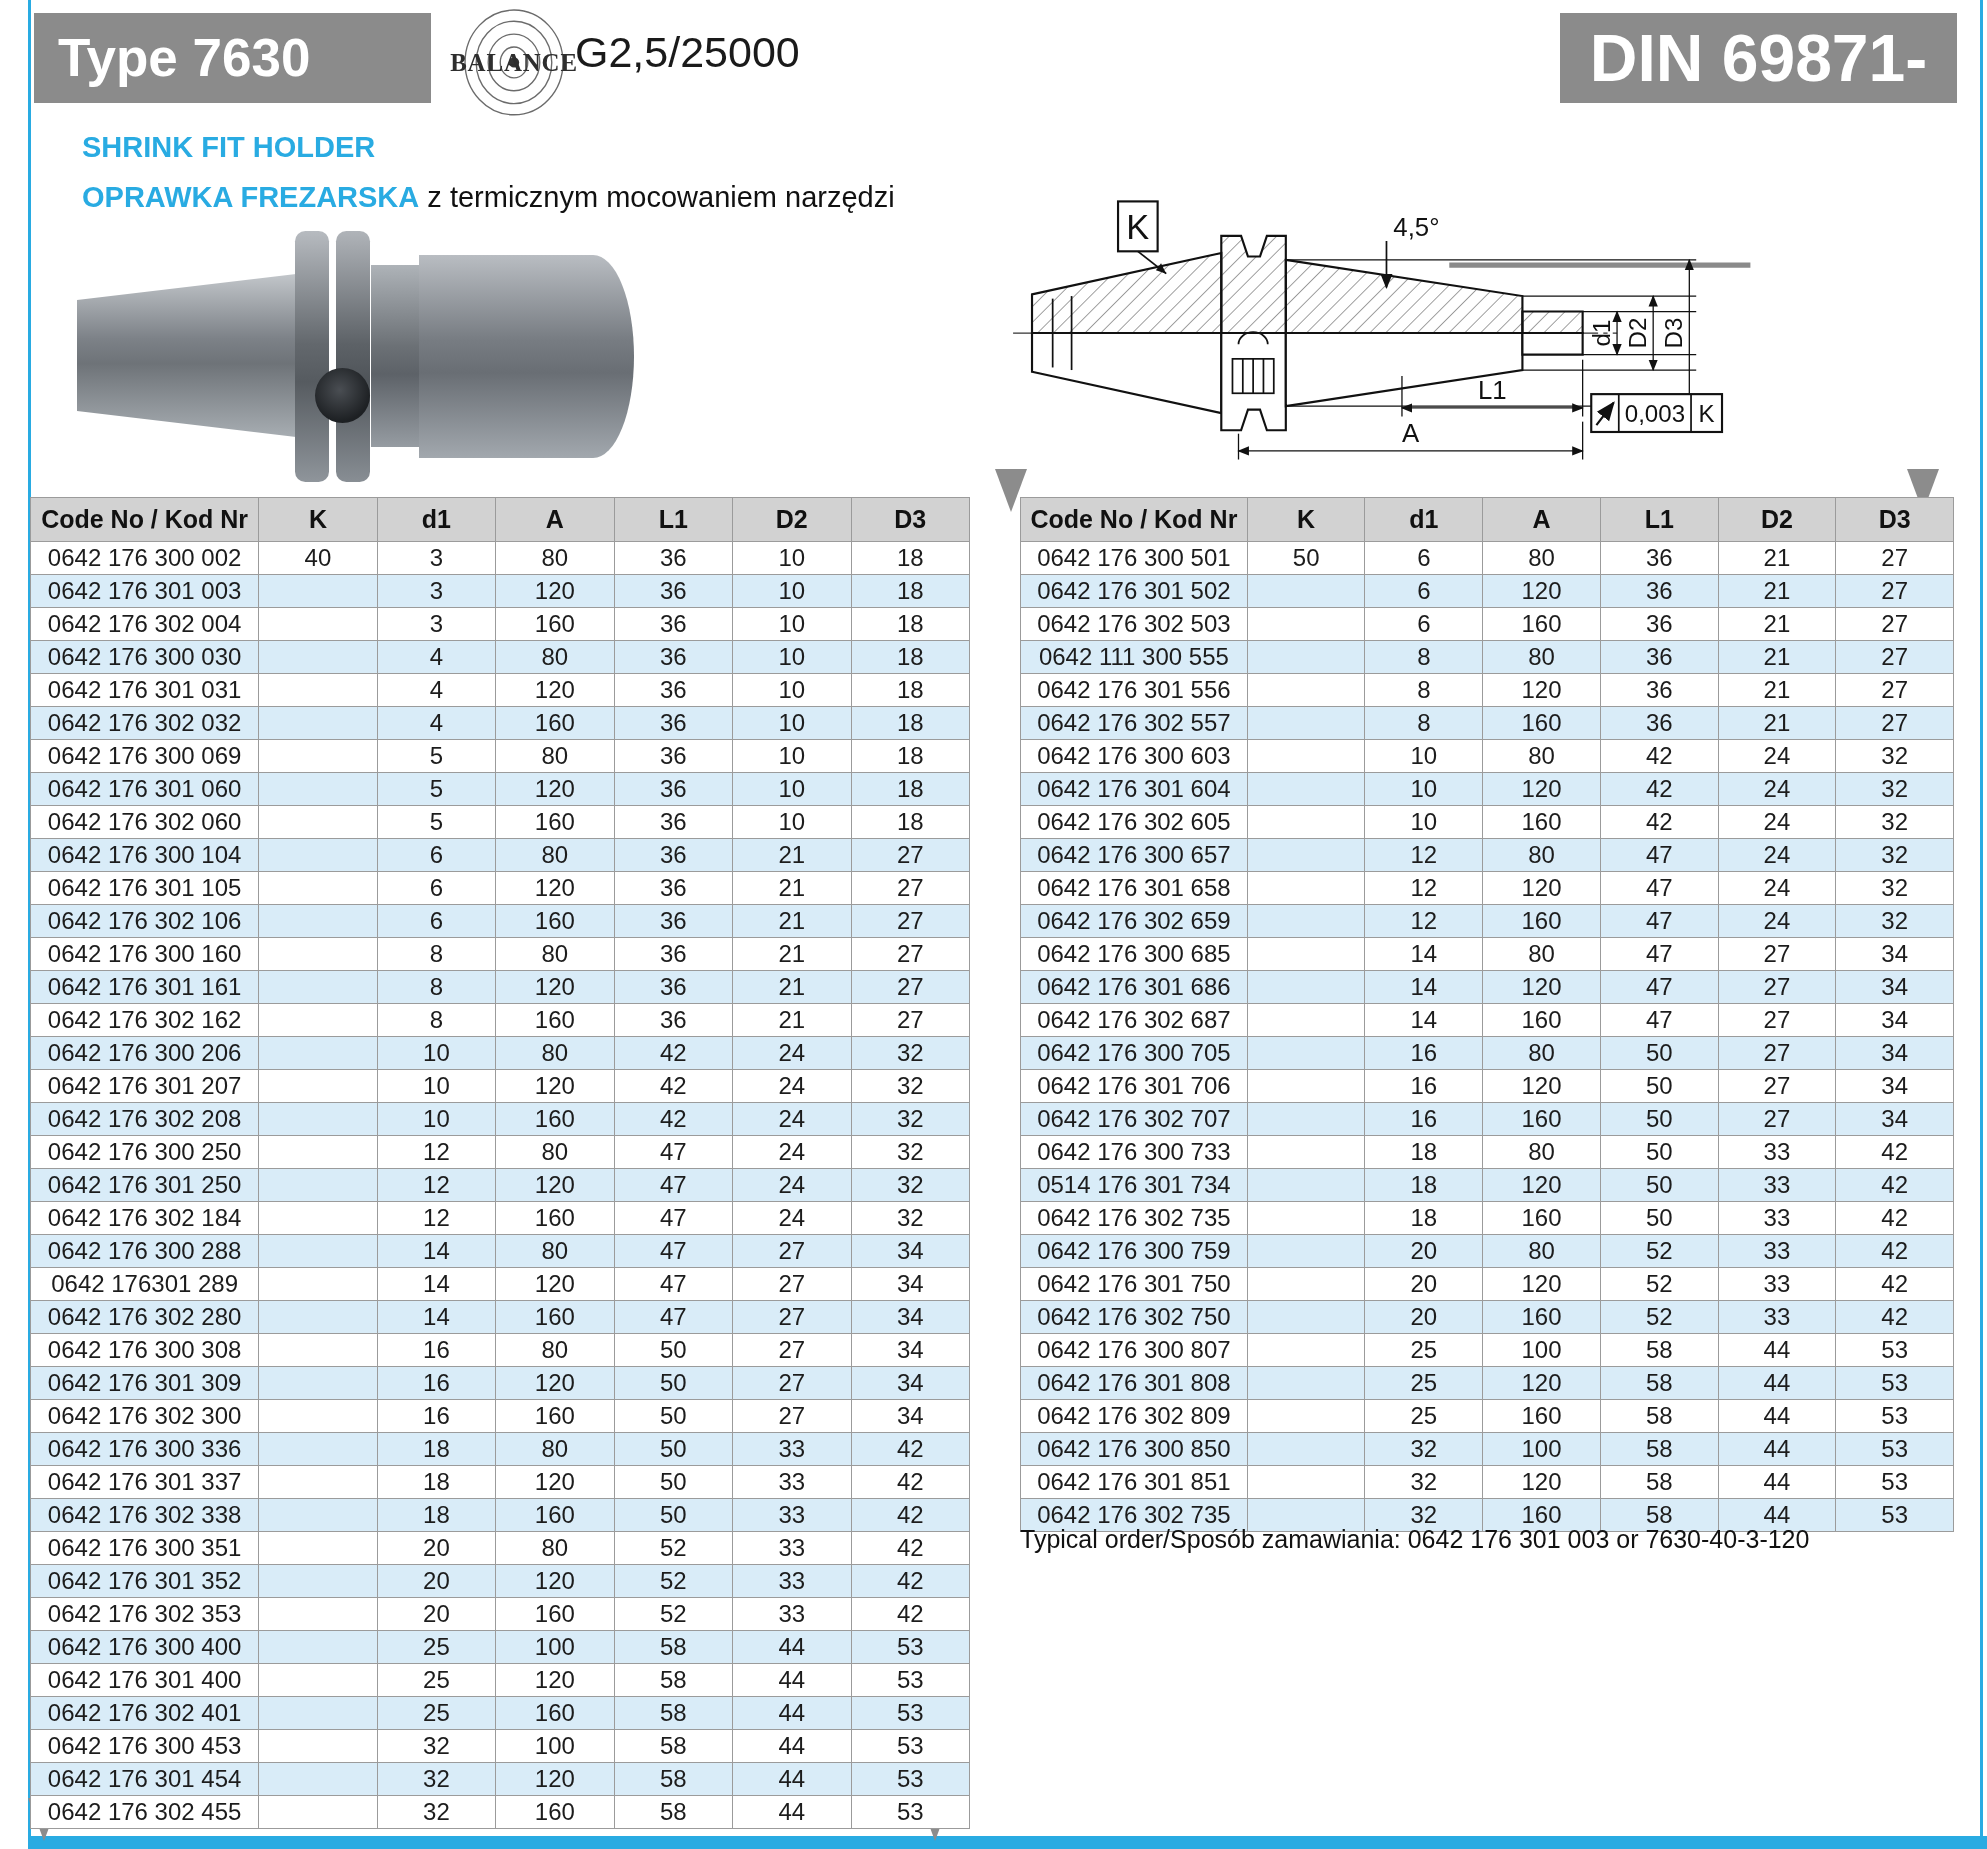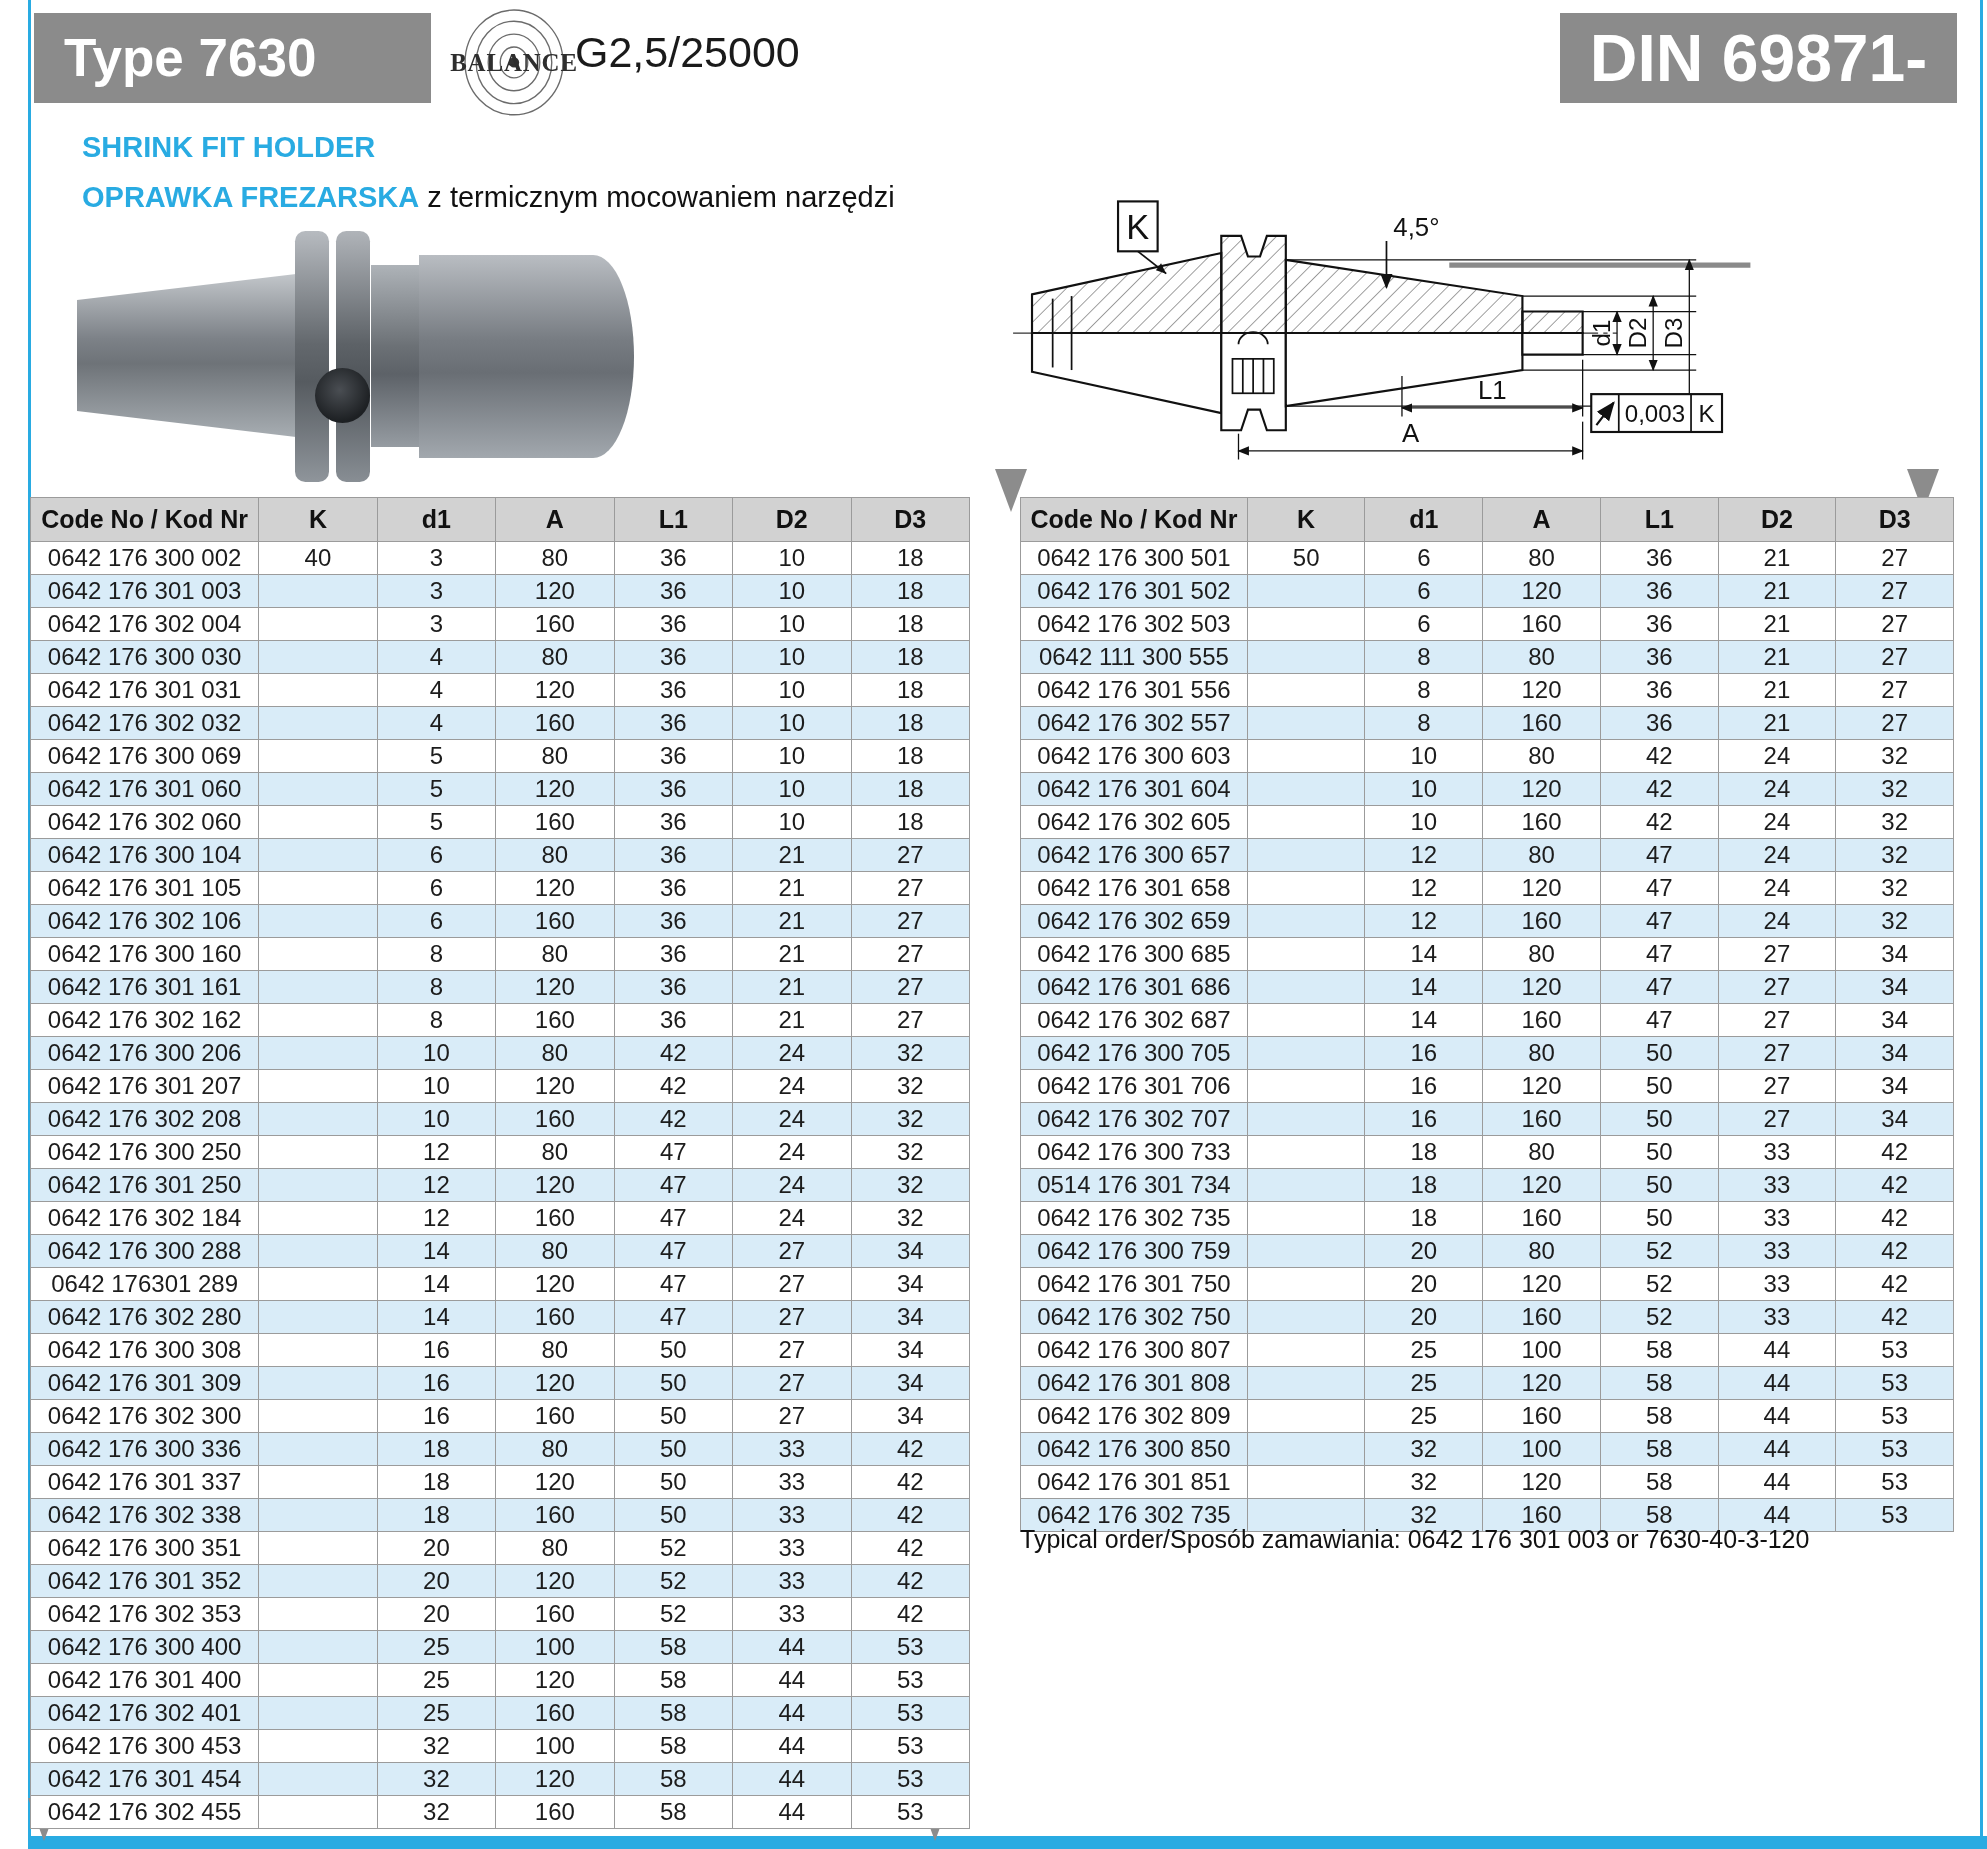--- a/index.html
+++ b/index.html
@@ -6,21 +6,21 @@
   .page{position:relative;width:1987px;height:1850px;background:#fff;overflow:hidden;
         font-family:"Liberation Sans",sans-serif;color:#111;}
   
   .edge-v{position:absolute;top:0;width:2.6px;height:1850px;background:#29abe2;}
   .edge-left{left:28px;}
   .edge-right{left:1980px;}
   .bottom-bar{position:absolute;left:28px;top:1836px;width:1959px;height:13.8px;background:#29abe2;}
 
   
   .title-box{position:absolute;left:34px;top:13px;width:397px;height:90px;background:#8b8b8b;
-             color:#fff;font-weight:bold;font-size:53px;line-height:90px;padding-left:30px;box-sizing:border-box;}
+             color:#fff;font-weight:bold;font-size:53px;line-height:90px;padding-left:24px;box-sizing:border-box;}
   .din-box{position:absolute;left:1560px;top:13px;width:397px;height:90px;background:#8b8b8b;
            color:#fff;font-weight:bold;font-size:66px;line-height:90px;text-align:center;}
   .balance{position:absolute;left:447px;top:8.6px;width:146px;height:112px;}
   .gvalue{position:absolute;left:575px;top:27.5px;font-size:43px;color:#1a1a1a;}
 
   .sub1{position:absolute;left:82px;top:131px;font-size:29px;font-weight:bold;color:#29abe2;}
   .sub2{position:absolute;left:82px;top:181px;font-size:29px;color:#111;}
   .sub2 .pl{font-weight:bold;color:#29abe2;}
 
   

